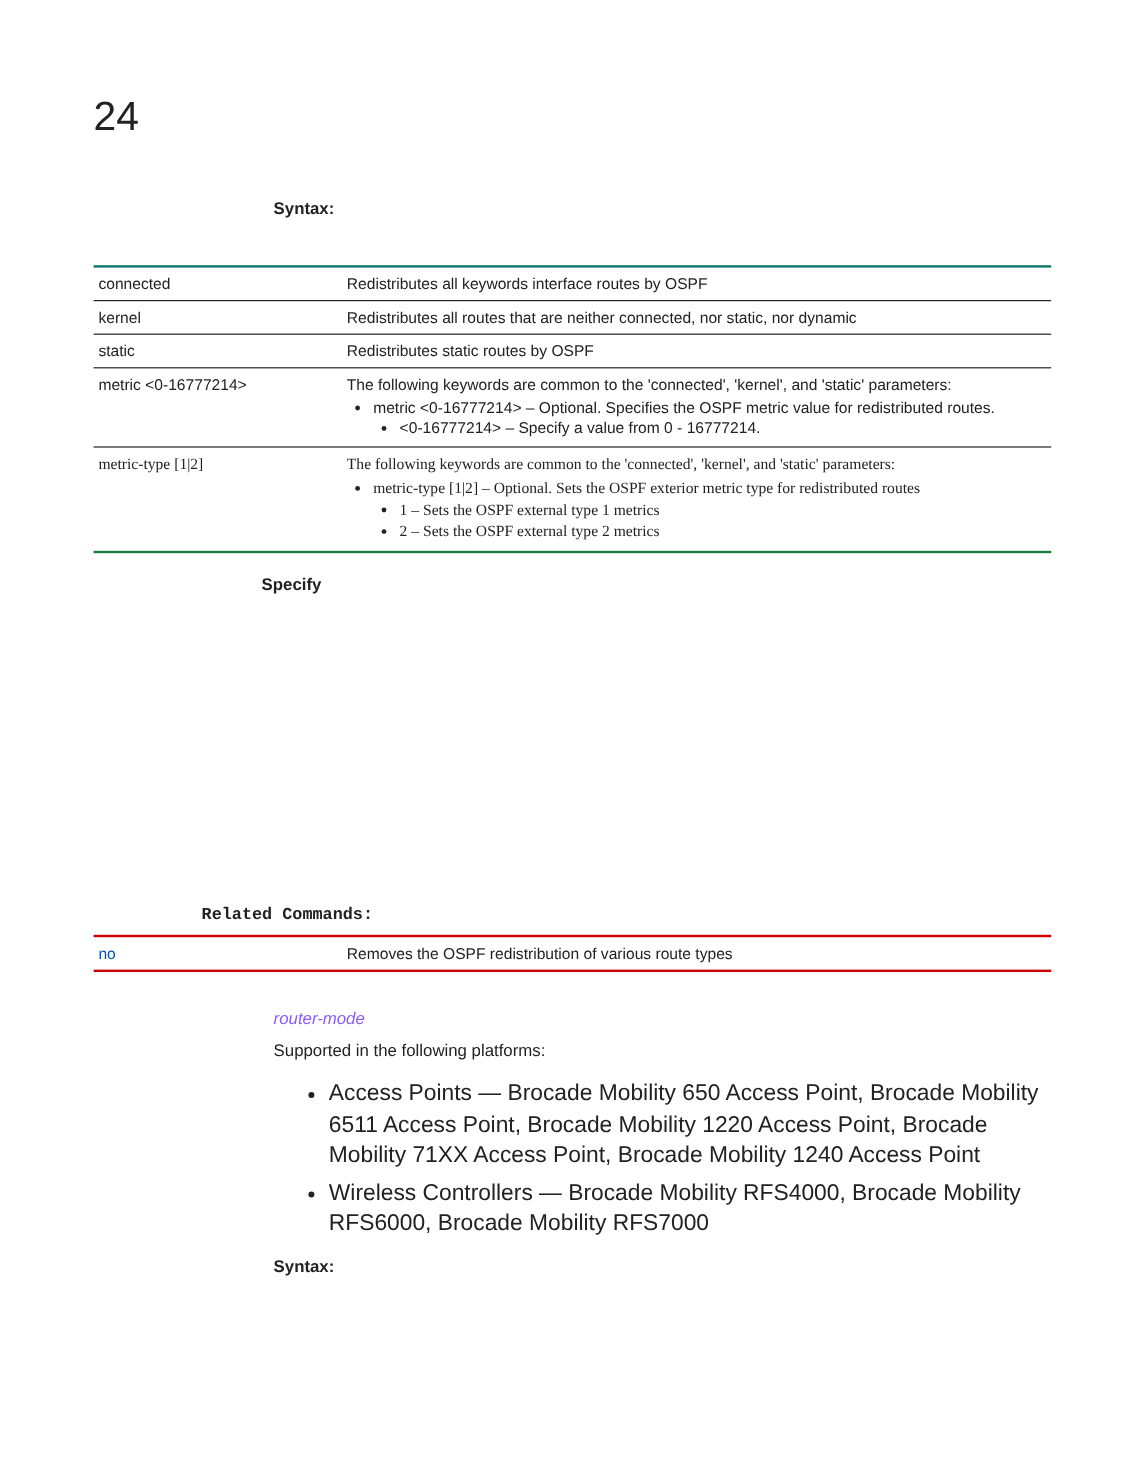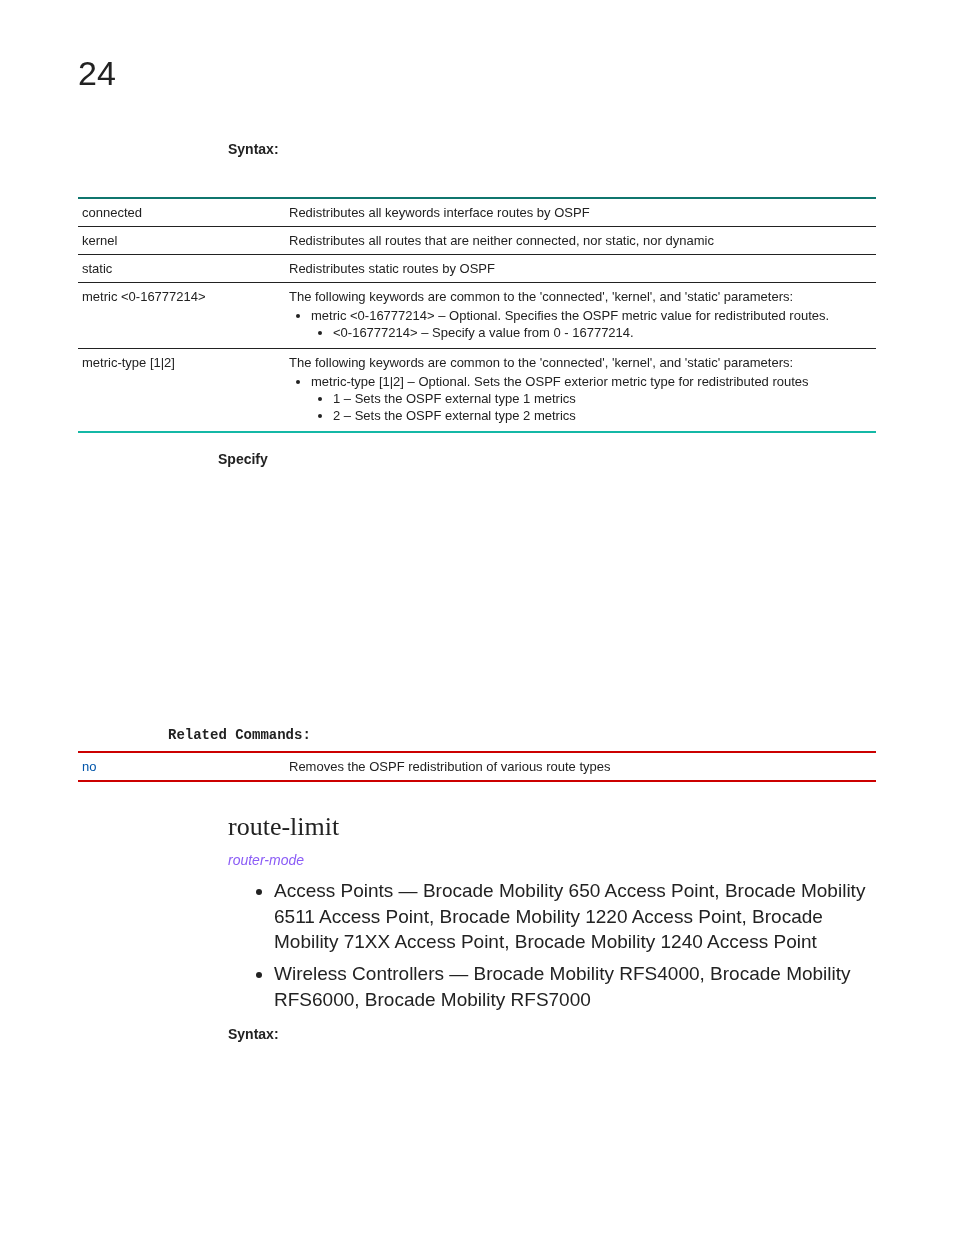--- a/index.html
+++ b/index.html
@@ -5,21 +5,21 @@
   body {
     margin: 0;
     padding: 0;
     font-family: Arial, Helvetica, sans-serif;
     font-size: 14px;
     color: #222;
     background: #fff;
     width: 954px;
   }
   .page {
-    padding: 54px 78px 60px 78px;
+    padding: 78px 78px 60px 78px;
     box-sizing: border-box;
   }
   .chapter-num {
     font-size: 34px;
     font-weight: 400;
     color: #222;
     margin: 0 0 48px 0;
   }
   .indent1 { margin-left: 150px; }
   .indent2 { margin-left: 140px; }
@@ -37,21 +37,22 @@
     margin-bottom: 18px;
     font-size: 13px;
   }
   table.params tr {
     border-top: 1px solid #222;
   }
   table.params tr:first-child {
     border-top: 2px solid #0f766e;
   }
   table.params tr.last-red {
-    border-bottom: 2px solid #14b8a6;
+    border-bottom: 2px solid #15803d;
+    font-family: Liberation Serif, serif;
   }
   table.params td {
     padding: 6px 8px 6px 4px;
     vertical-align: top;
   }
   table.params td.col1 {
     width: 195px;
   }
   ul.inner {
     margin: 4px 0 2px 0;
@@ -193,24 +194,24 @@
 
   <table class="related">
     <tbody>
         <tr>
       <td class="col1">no</td>
       <td>Removes the OSPF redistribution of various route types</td>
     </tr>
   </tbody>
     </table>
 
-  <h2 class="cmd-title">route-limit</h2>
 
   <div class="router-mode">router-mode</div>
 
+  <p class="body-para">Supported in the following platforms:</p>
 
   <ul class="platforms">
     <li>Access Points — Brocade Mobility 650 Access Point, Brocade Mobility 6511 Access Point, Brocade Mobility 1220 Access Point, Brocade Mobility 71XX Access Point, Brocade Mobility 1240 Access Point</li>
     <li>Wireless Controllers — Brocade Mobility RFS4000, Brocade Mobility RFS6000, Brocade Mobility RFS7000</li>
   </ul>
 
   <div class="syntax2">Syntax:</div>
 
 </div>
 

